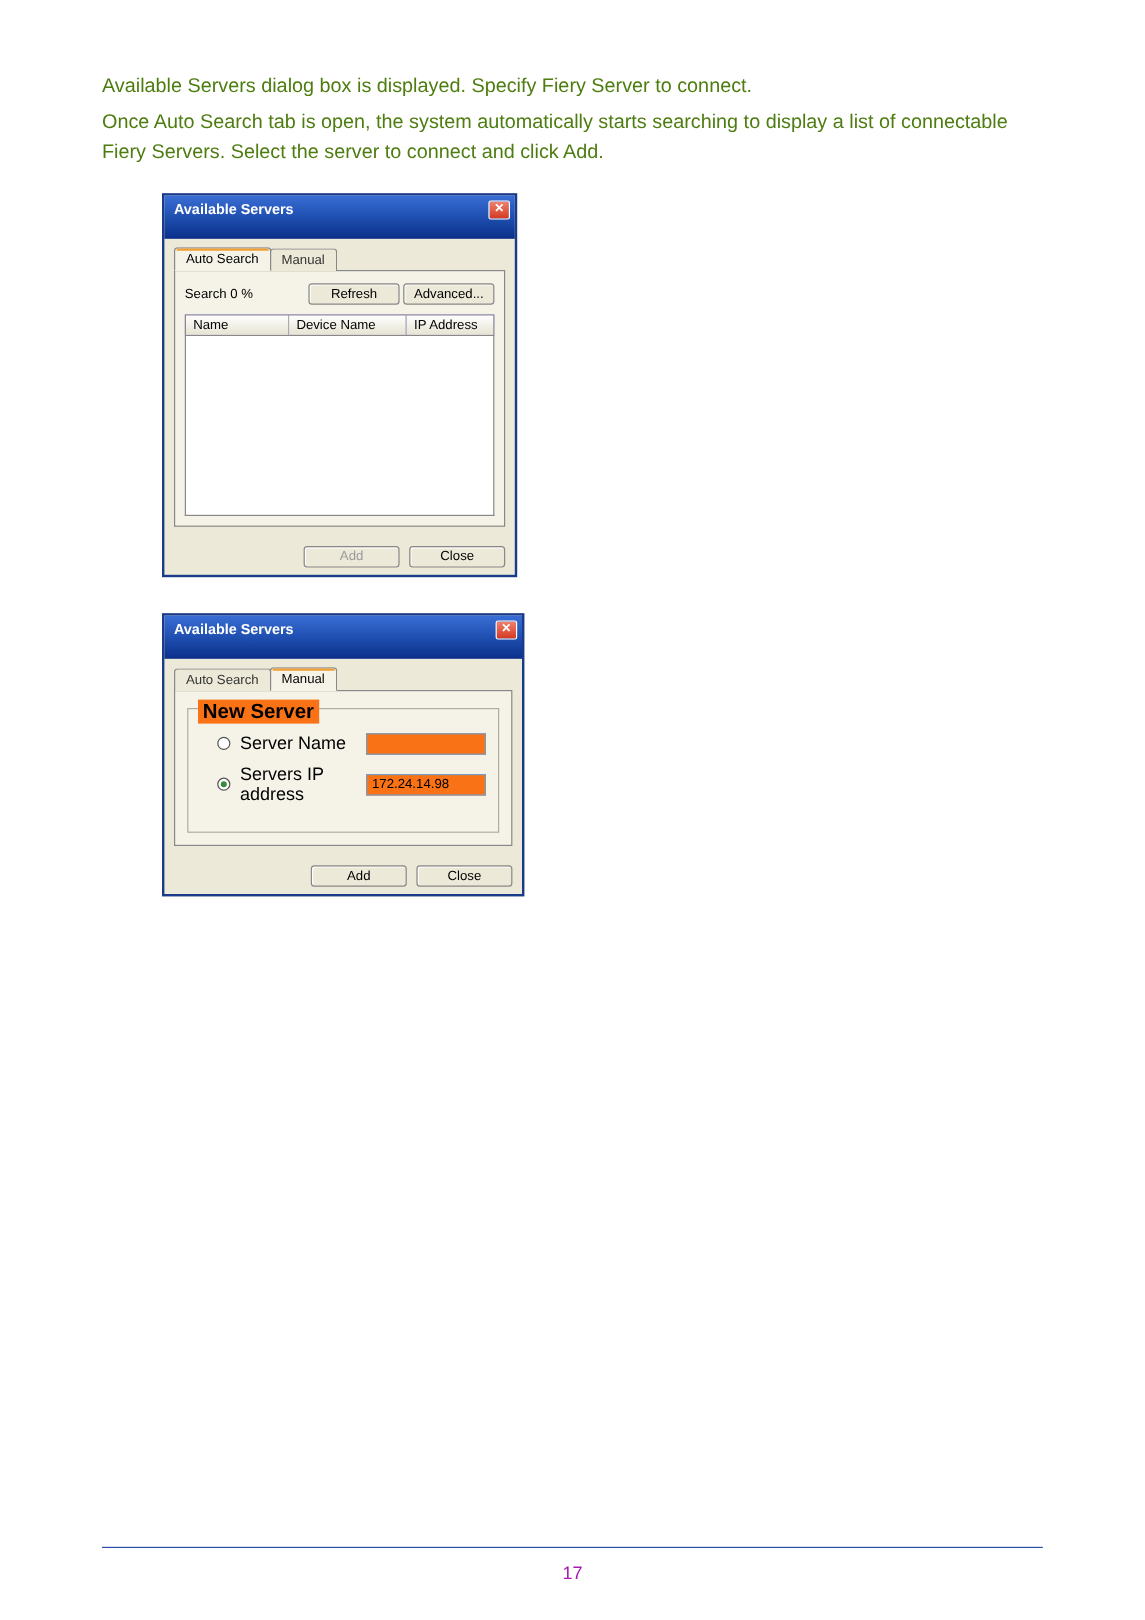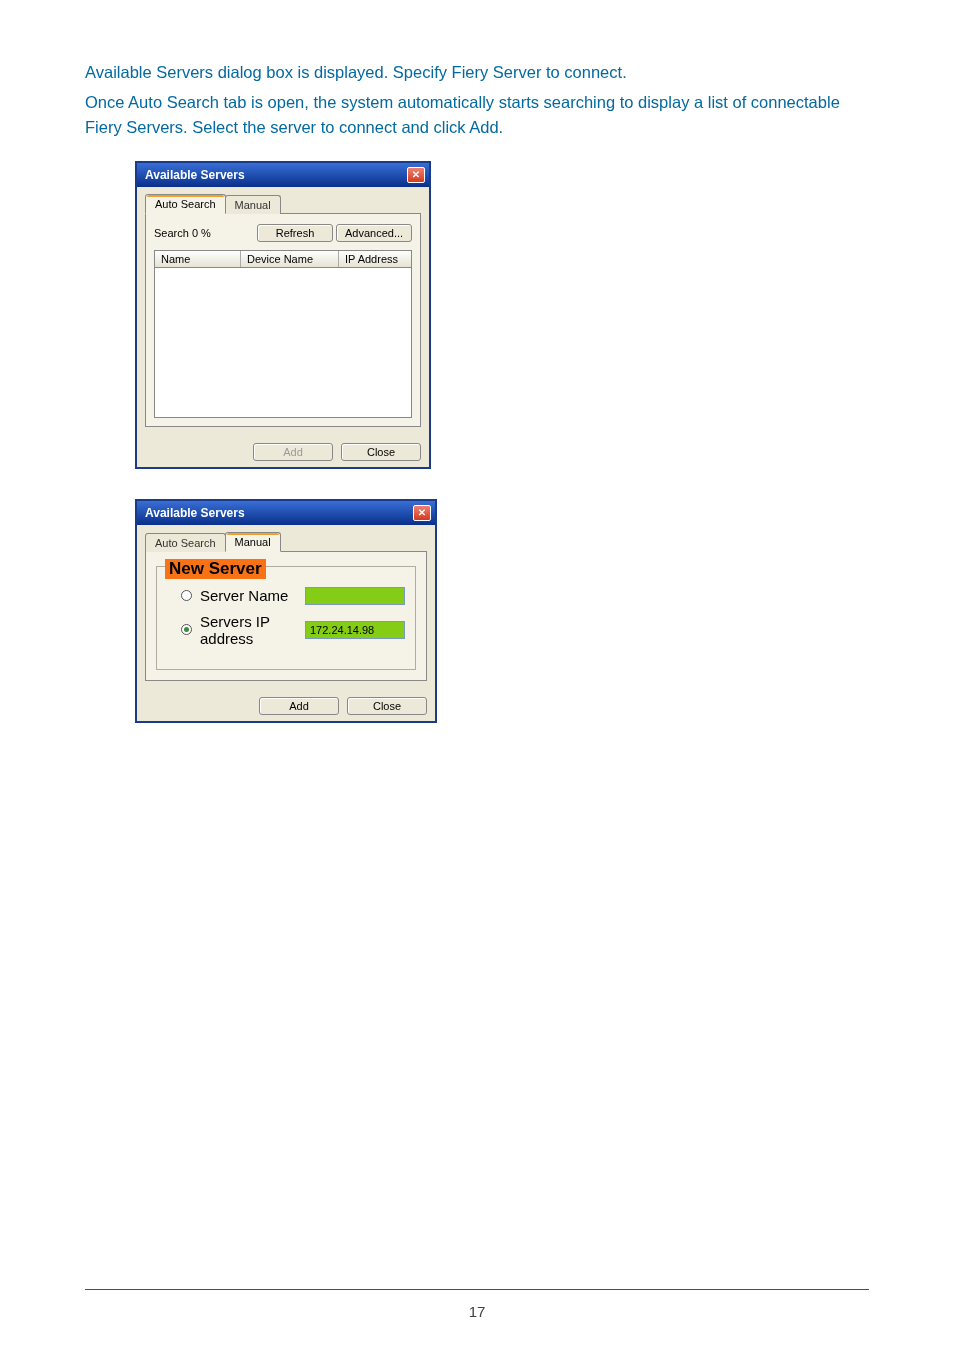--- a/index.html
+++ b/index.html
@@ -10,21 +10,21 @@
     background: #ffffff;
     position: relative;
     color: #333;
   }
   .page-content {
     padding: 60px 85px 0 85px;
   }
   .body-text {
     font-size: 16.5px;
     line-height: 1.55;
-    color: #0369a1;
+    color: #4d7c0f;
     margin-bottom: 4px;
   }
   .justify { text-align: justify; }
   .dialog-container {
     margin: 20px 0 30px 50px;
   }
   
   .dialog1 {
     width: 296px;
     border: 2px solid #1a3a8a;
@@ -33,23 +33,23 @@
     font-size: 11px;
     color: #000;
   }
   .titlebar {
     background: linear-gradient(to bottom, #3a6ed5 0%, #1f4fb0 50%, #0a2f8a 100%);
     color: #fff;
     padding: 4px 4px 4px 8px;
     font-size: 12px;
     font-weight: bold;
     display: flex;
-    align-items: center;
+    align-items: flex-start;
     justify-content: space-between;
-    height: 24px;
+    height: 36px;
   }
   .close-x {
     width: 18px;
     height: 16px;
     background: linear-gradient(to bottom, #f08070, #d43a20);
     border: 1px solid #fff;
     border-radius: 2px;
     color: #fff;
     font-size: 10px;
     font-weight: bold;
@@ -184,21 +184,21 @@
   }
   .radio.selected::after {
     content: "";
     width: 5px; height: 5px;
     background: #3a8a3a;
     border-radius: 50%;
   }
   .radio-label { width: 100px; font-size: 15px; }
   .text-input {
     border: 1px solid #7a9ac0;
-    background: #84cc16;
+    background: #f97316;
     font-family: Tahoma, Arial, sans-serif;
     font-size: 11px;
     padding: 2px 4px;
     width: 100px;
     height: 18px;
   }
   .note-block {
     margin: 10px 0 30px 4px;
     font-size: 11px;
     line-height: 1.3;
@@ -209,21 +209,21 @@
     right: 85px;
     bottom: 60px;
     border-top: 1.5px solid #2a4fa8;
   }
   .page-num {
     position: absolute;
     left: 0; right: 0;
     bottom: 30px;
     text-align: center;
     font-size: 15px;
-    color: #404040;
+    color: #a21caf;
   }
 </style>
 </head>
 <body>
 
 <div class="page-content">
   <p class="body-text">Available Servers dialog box is displayed. Specify Fiery Server to connect.</p>
   <p class="body-text">Once Auto Search tab is open, the system automatically starts searching to display a list of connectable Fiery Servers. Select the server to connect and click Add.</p>
 
   <div class="dialog-container">

